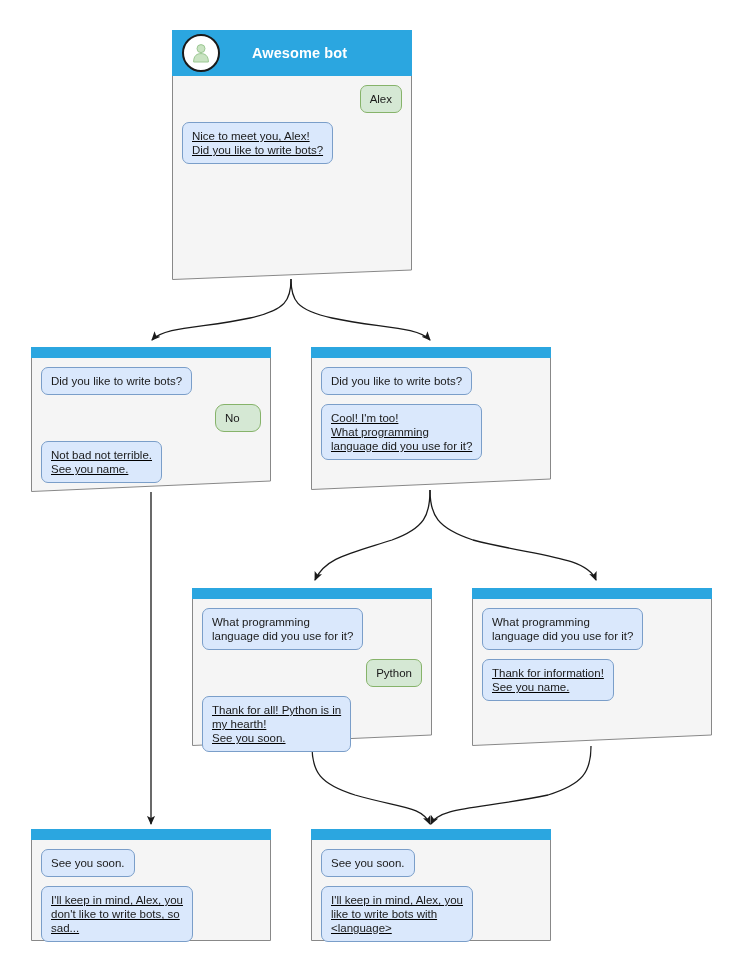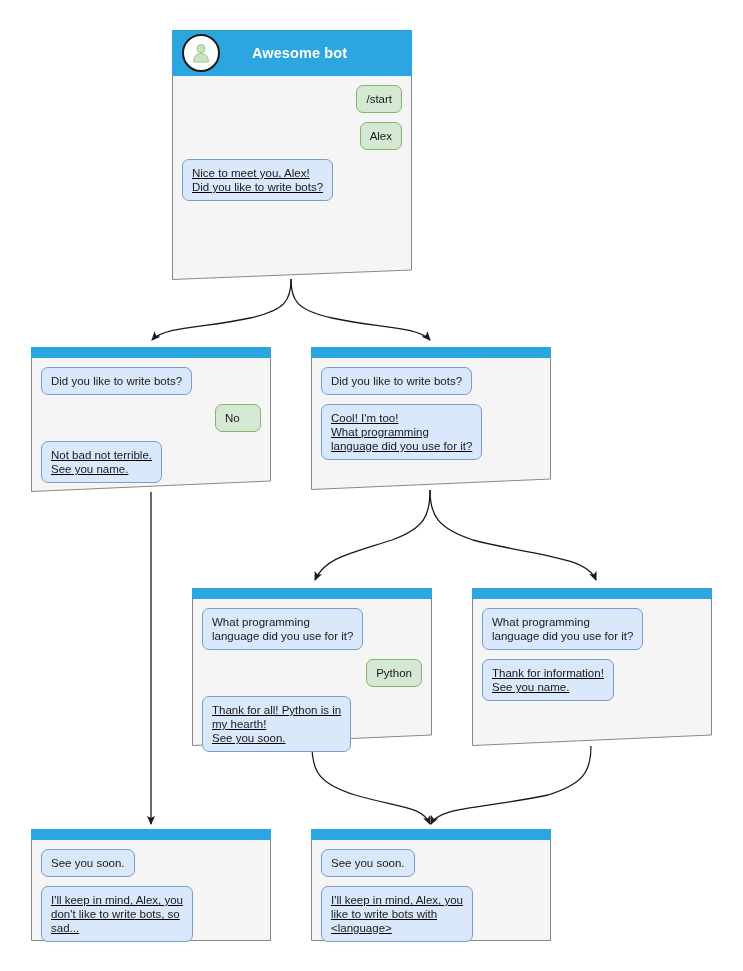--- a/index.html
+++ b/index.html
@@ -165,23 +165,20 @@
         <div class="avatar">
           <svg width="24" height="24" viewBox="0 0 24 24">
             <circle cx="12" cy="7.6" r="4" fill="#c9e3c2" stroke="#9cc893" stroke-width="1"></circle>
             <path d="M4.6,21 C4.6,14.6 8,12.6 12,12.6 C16,12.6 19.4,14.6 19.4,21 Z" fill="#c9e3c2" stroke="#9cc893" stroke-width="1"></path>
           </svg>
         </div>
         <div class="node-title">Awesome bot</div>
       </div>
       <div class="chat-body" style="top:46px; height:194px;">
         <div class="msg-row right">
-          <div class="bubble user">/start</div>
-        </div>
-        <div class="msg-row right">
           <div class="bubble user">Alex</div>
         </div>
         <div class="msg-row left">
           <div class="bubble bot">Nice to meet you, Alex!
 Did you like to write bots?</div>
         </div>
       </div>
     </div>
   </div>
 
@@ -189,21 +186,21 @@
     <svg class="node-shape" viewBox="0 0 240 145" preserveAspectRatio="none">
       <path d="M0.5,0.5 L239.5,0.5 L239.5,134 L0.5,144.5 Z" fill="#f5f5f5" stroke="#888888" stroke-width="1"></path>
     </svg>
     <div class="node-inner">
       <div class="node-header bar-only"></div>
       <div class="chat-body" style="top:11px; height:124px;">
         <div class="msg-row left">
           <div class="bubble bot">Did you like to write bots?</div>
         </div>
         <div class="msg-row right">
-          <div class="bubble user" style="min-width:46px;">No</div>
+          <div class="bubble user" style="min-width:46px;border-radius:9px;">No</div>
         </div>
         <div class="msg-row left">
           <div class="bubble bot">Not bad not terrible.
 See you name.</div>
         </div>
       </div>
     </div>
   </div>
 
   <div class="node" style="left:311px; top:347px; width:240px; height:143px;">

